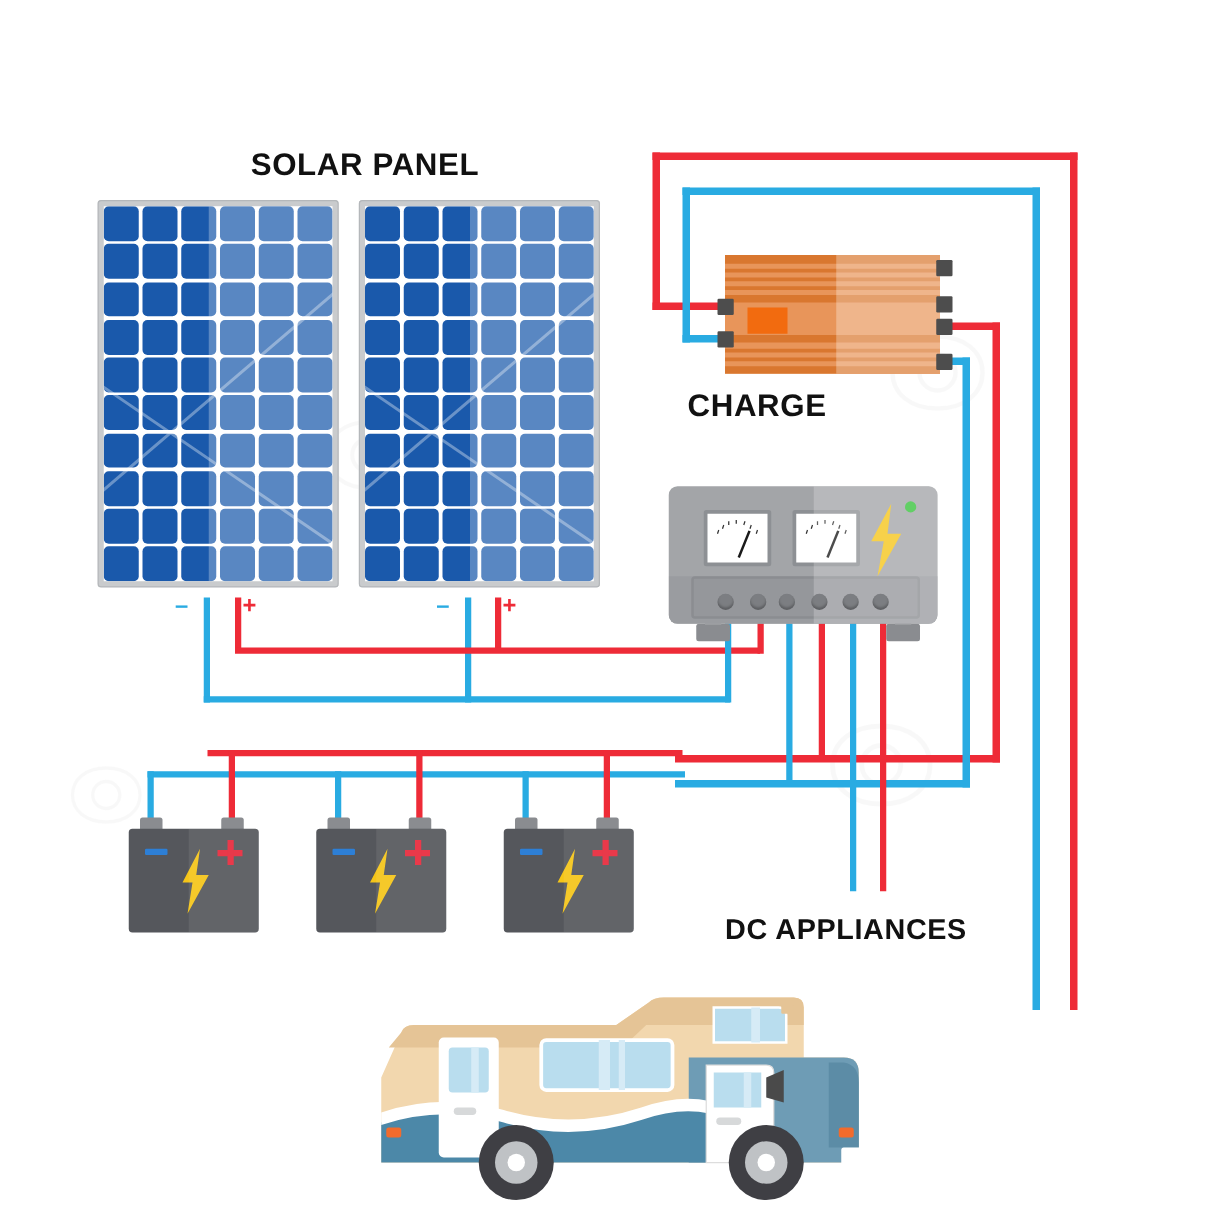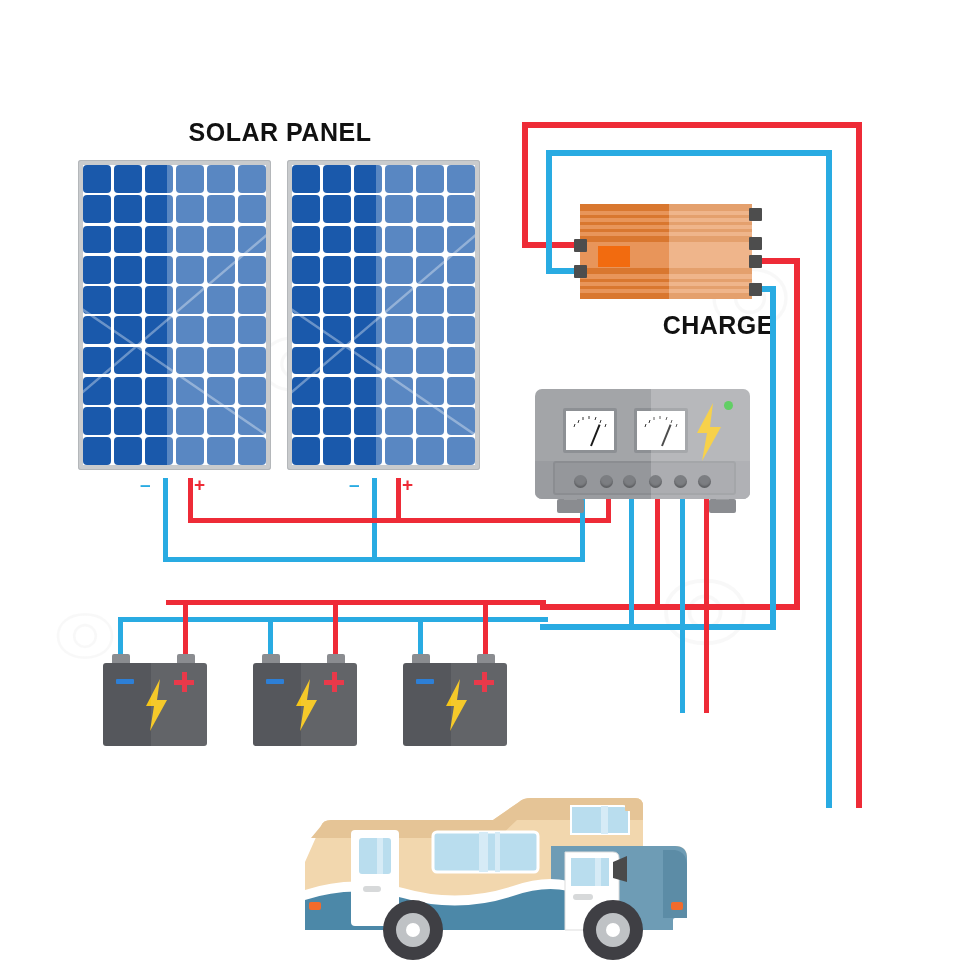--- a/index.html
+++ b/index.html
@@ -2,23 +2,23 @@
 <html><head>
 <meta charset="utf-8">
 <style>
   html,body{margin:0;padding:0;background:#fff;}
   body{width:980px;height:980px;overflow:hidden;font-family:"Liberation Sans",sans-serif;}
   #stage{position:relative;width:980px;height:980px;background:#fff;}
 
   .lbl{position:absolute;font-weight:bold;color:#111;letter-spacing:.5px;white-space:nowrap;}
   #title{position:absolute;left:0;top:38px;width:980px;text-align:center;
          font-size:45px;font-weight:bold;color:#3a87c8;letter-spacing:-.5px;}
-  #lbl-solar{left:0;top:118px;width:560px;text-align:center;font-size:25px;}
+  #lbl-solar{left:12px;top:118px;width:560px;text-align:center;font-size:25px;}
   #lbl-inverter{left:560px;top:167px;width:230px;text-align:center;font-size:25px;}
-  #lbl-charge{left:534px;top:312px;width:240px;text-align:right;font-size:25px;line-height:27px;}
+  #lbl-charge{left:550px;top:312px;width:240px;text-align:left;font-size:25px;line-height:27px;}
   #lbl-battery{left:145px;top:758px;width:280px;text-align:center;font-size:25px;}
   #lbl-dc{left:580px;top:730px;font-size:23px;}
   #lbl-ac{left:700px;top:783px;font-size:23px;}
 
   
   .w{position:absolute;}
   .wb{background:#29ABE2;}
   .wr{background:#EE2B37;}
 
   
@@ -102,20 +102,21 @@
     </svg>
   <svg class="wm123" style="left:240px;top:320px;width:110px;height:110px" viewBox="0 0 100 100">
       <path d="M20 40c0-14 12-24 30-24s30 10 30 24-12 24-30 24S20 54 20 40z" fill="none" stroke="#999" stroke-width="3"></path>
       <circle cx="50" cy="40" r="12" fill="none" stroke="#999" stroke-width="3"></circle>
     </svg>
 
   <div class="lbl" id="lbl-solar">SOLAR PANEL</div>
   <div class="lbl" id="lbl-charge">
     <span>CHARGE</span><br>
   </div>
+  <div class="lbl" id="lbl-dc">DC APPLIANCES</div>
 
   <div class="w wr" style="left:522px;top:122px;width:340px;height:6px;"></div>
   <div class="w wr" style="left:522px;top:122px;width:6px;height:126px;"></div>
   <div class="w wr" style="left:522px;top:242px;width:62px;height:6px;"></div>
   <div class="w wr" style="left:856px;top:122px;width:6px;height:686px;"></div>
 
   <div class="w wb" style="left:546px;top:150px;width:286px;height:6px;"></div>
   <div class="w wb" style="left:546px;top:150px;width:6px;height:124px;"></div>
   <div class="w wb" style="left:546px;top:268px;width:38px;height:6px;"></div>
   <div class="w wb" style="left:826px;top:150px;width:6px;height:658px;"></div>

